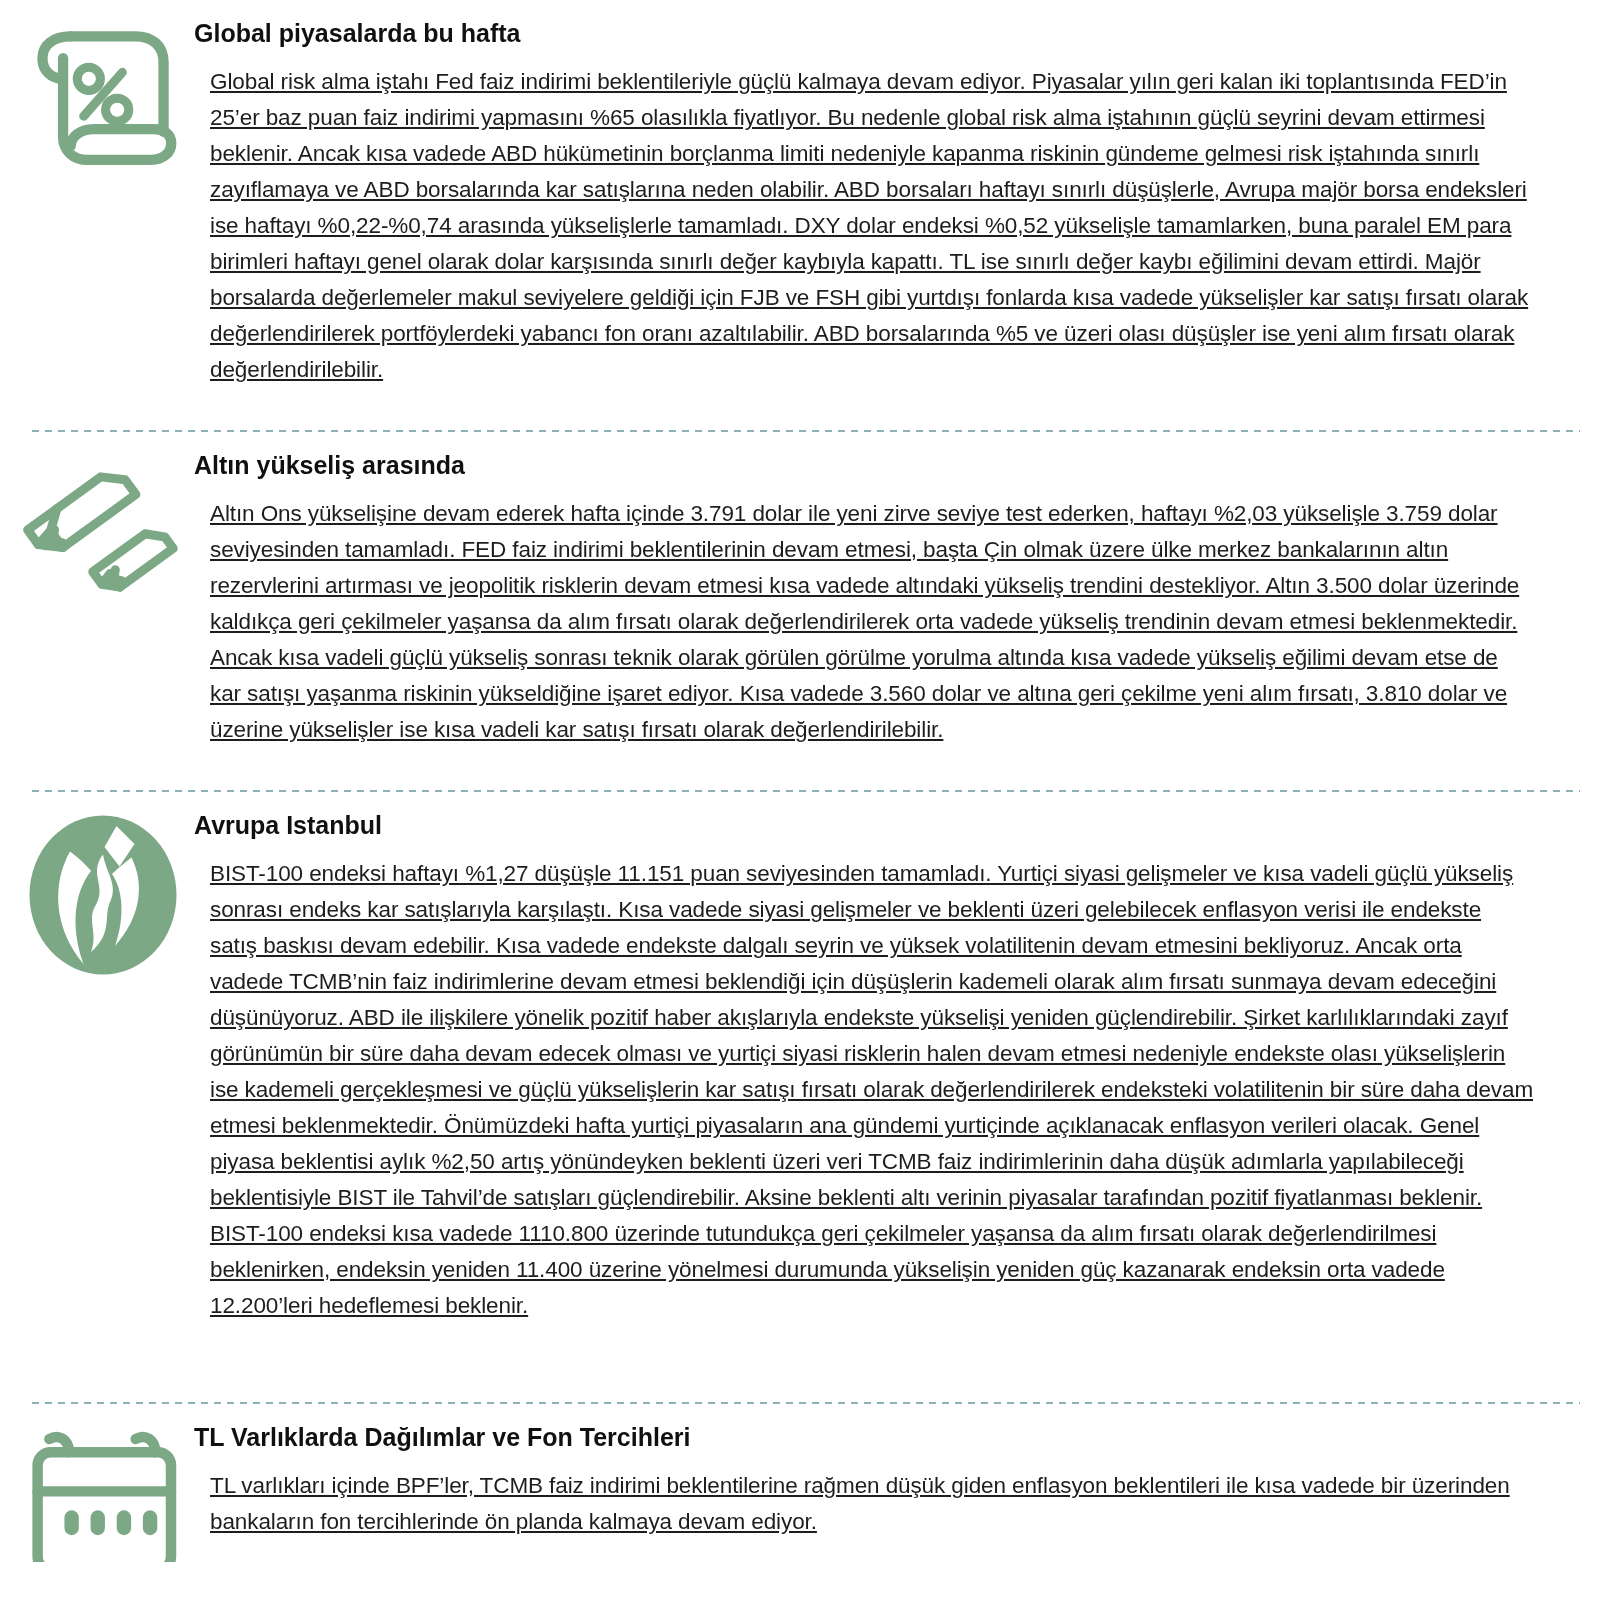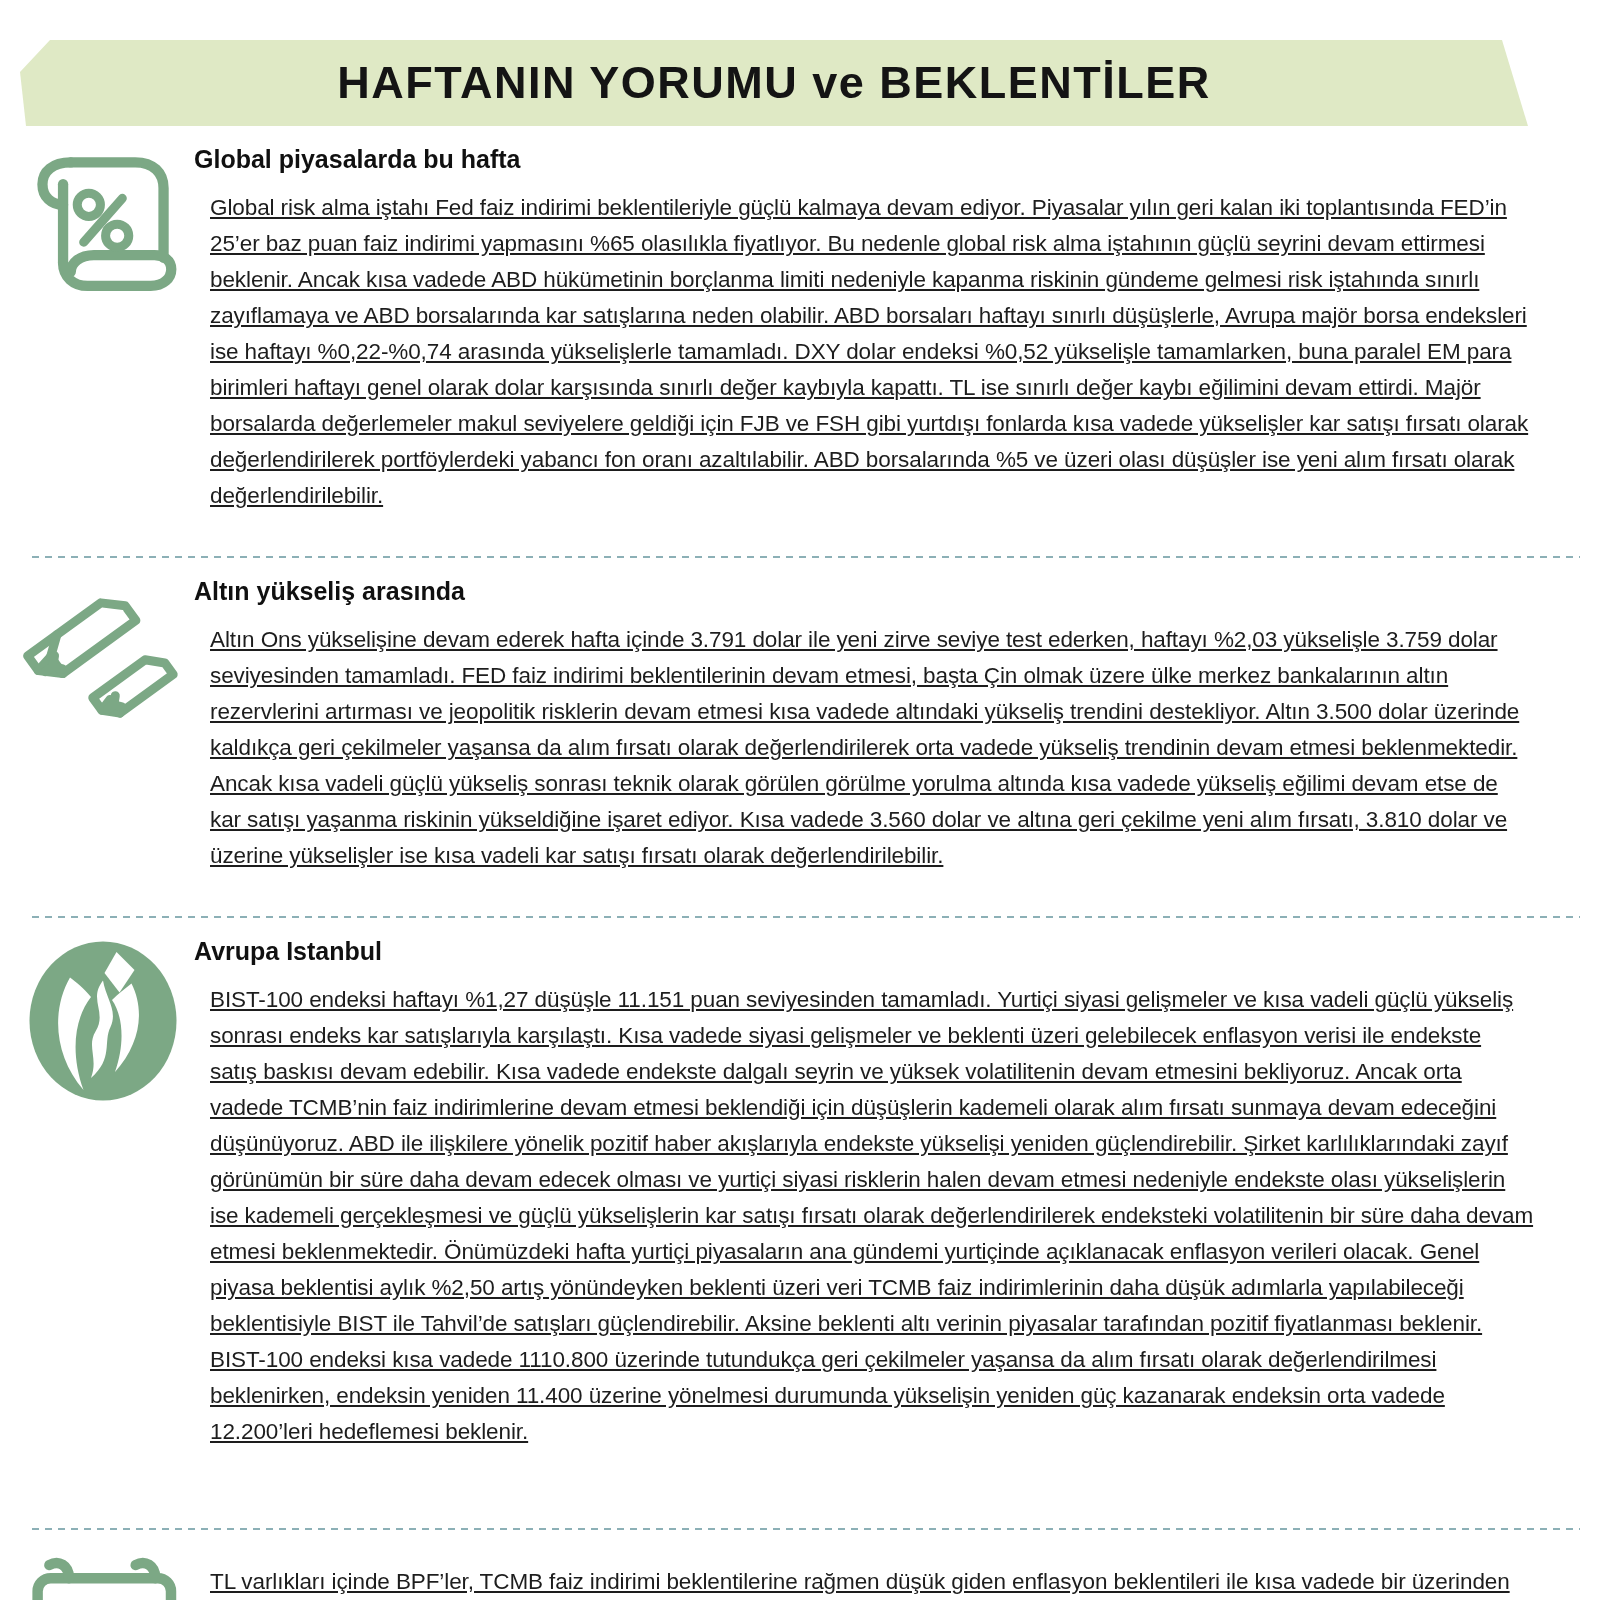--- a/index.html
+++ b/index.html
@@ -32,23 +32,20 @@
   }
 
   svg{display:block;}
   .stroke-ic{stroke:#7ca885;fill:none;stroke-linecap:round;stroke-linejoin:round;}
 </style>
 </head>
 <body>
 
 <div class="page">
 
-  <header class="banner">
-    <h1>HAFTANIN YORUMU ve BEKLENTİLER</h1>
-  </header>
 
   <main class="content">
 
     <section class="section sec-global">
       <div class="icell">
         <svg width="152" height="160" viewBox="0 0 118 122">
           <g class="stroke-ic" stroke-width="8">
             <path d="M34 10 C20 10 12 17 12 27 C12 37 19 43 28 43"></path>
             <path d="M34 10 H84 C98 10 106 18 106 30 V84"></path>
             <path d="M28 27 V88"></path>
@@ -126,18 +123,19 @@
           </g>
           <g class="stroke-ic" stroke-width="11">
             <path d="M34 70 v8"></path>
             <path d="M54 70 v8"></path>
             <path d="M74 70 v8"></path>
             <path d="M94 70 v8"></path>
           </g>
         </svg>
       </div>
       <div class="tcell">
+        <h2>TL Varlıklarda Dağılımlar ve Fon Tercihleri</h2>
         <p>TL varlıkları içinde BPF’ler, TCMB faiz indirimi beklentilerine rağmen düşük giden enflasyon beklentileri ile kısa vadede bir üzerinden bankaların fon tercihlerinde ön planda kalmaya devam ediyor.</p>
       </div>
     </section>
 
   </main>
 </div>
 
 </body></html>

